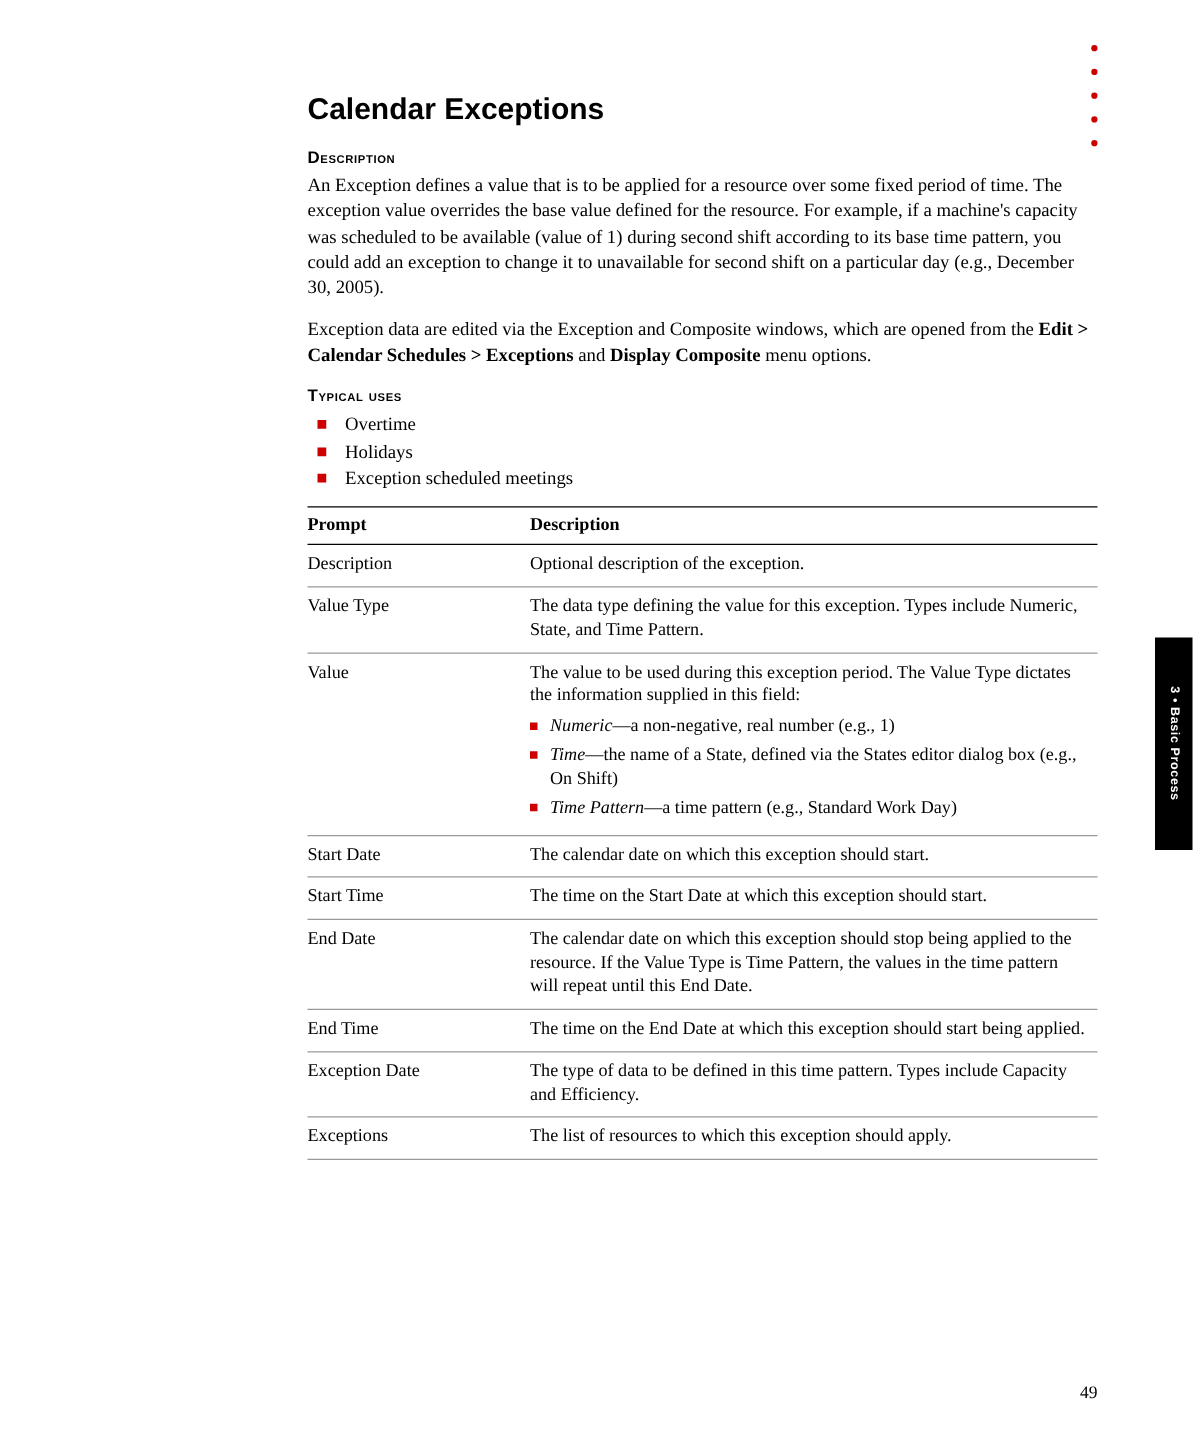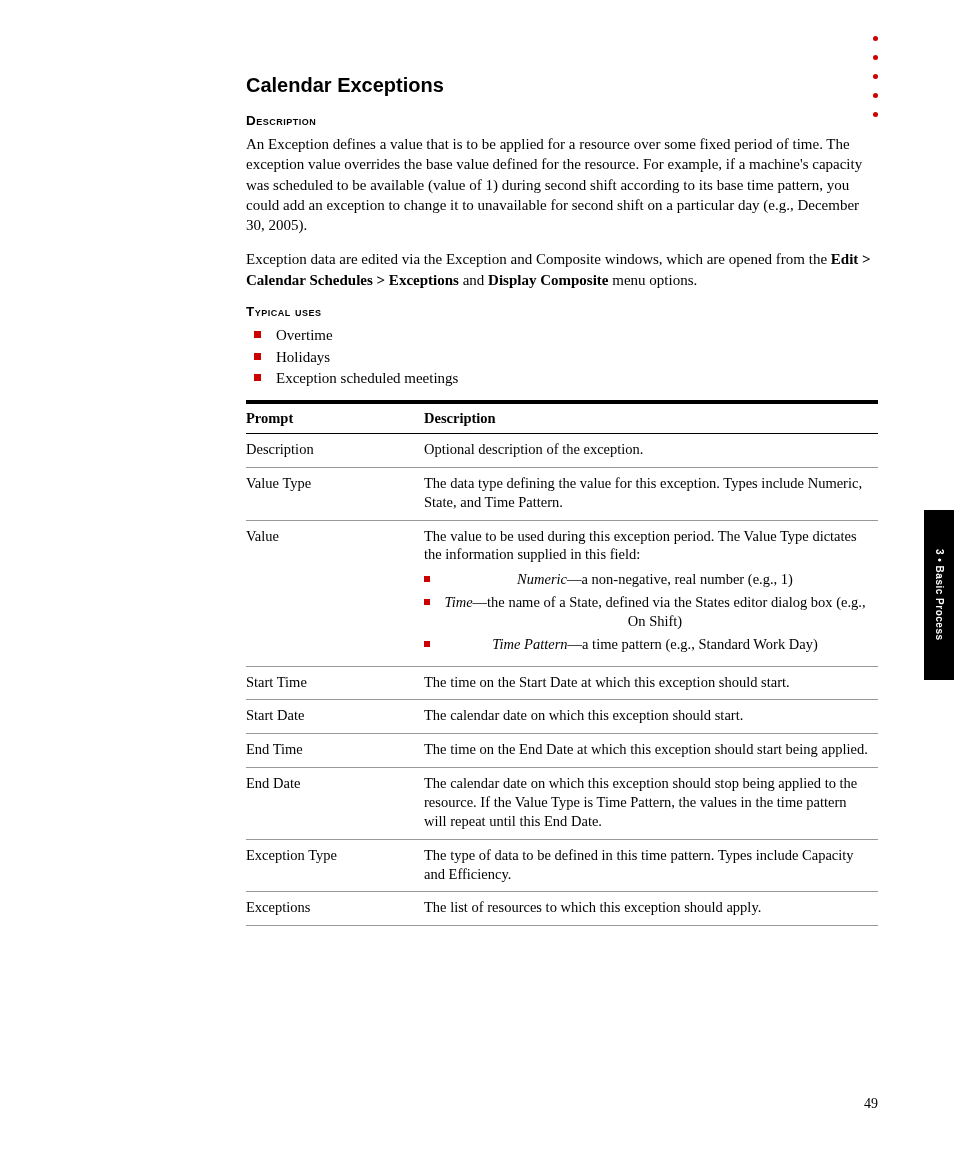--- a/index.html
+++ b/index.html
@@ -40,21 +40,21 @@
   }
   .dots-decor span {
     width: 5px;
     height: 5px;
     background: #cc0000;
     border-radius: 50%;
   }
   h1.section-title {
     font-family: Helvetica, Arial, sans-serif;
     font-weight: bold;
-    font-size: 20px;
+    font-size: 24px;
     margin: 0 0 16px 0;
   }
   .subhead {
     font-family: Helvetica, Arial, sans-serif;
     font-weight: bold;
     font-size: 13.5px;
     font-variant: small-caps;
     letter-spacing: 0.5px;
     margin: 14px 0 6px 0;
   }
@@ -100,27 +100,26 @@
   table.prompts td {
     vertical-align: top;
     padding: 6px 8px 8px 0;
     border-bottom: 1px solid #999;
     line-height: 1.3;
   }
   table.prompts td:first-child {
     width: 170px;
   }
   table.prompts tr:first-child th {
-    border-top: 4px solid #000000;
+    border-top: 1px solid #000000;
   }
   ul.cell-list {
     list-style: none;
     padding: 0;
     margin: 6px 0 0 0;
-    text-align: center;
   }
   ul.cell-list li {
     position: relative;
     padding-left: 16px;
     margin: 4px 0;
     line-height: 1.3;
   }
   ul.cell-list li::before {
     content: "";
     position: absolute;
@@ -143,21 +142,21 @@
     font-weight: bold;
     writing-mode: vertical-rl;
     text-orientation: mixed;
     display: flex;
     align-items: center;
     justify-content: center;
     letter-spacing: 0.5px;
   }
   .page-number {
     position: absolute;
-    bottom: 51px;
+    bottom: 40px;
     right: 76px;
     font-size: 14px;
     margin-top: 27px;
   }
   em { font-style: italic; }
 </style>
 </head>
 <body>
 
 <div class="dots-decor">
@@ -211,37 +210,37 @@
       <td>
         <span>The value to be used during this exception period. The Value Type dictates the information supplied in this field:</span>
         <ul class="cell-list">
           <li><em>Numeric</em><span>—a non-negative, real number (e.g., 1)</span></li>
           <li><em>Time</em><span>—the name of a State, defined via the States editor dialog box (e.g., On Shift)</span></li>
           <li><em>Time Pattern</em><span>—a time pattern (e.g., Standard Work Day)</span></li>
         </ul>
       </td>
     </tr>
     <tr>
+      <td>Start Date</td>
+      <td>The calendar date on which this exception should start.</td>
+    </tr>
+    <tr>
       <td>Start Time</td>
       <td>The time on the Start Date at which this exception should start.</td>
     </tr>
     <tr>
-      <td>Start Date</td>
-      <td>The calendar date on which this exception should start.</td>
+      <td>End Date</td>
+      <td>The calendar date on which this exception should stop being applied to the resource. If the Value Type is Time Pattern, the values in the time pattern will repeat until this End Date.</td>
     </tr>
     <tr>
       <td>End Time</td>
       <td>The time on the End Date at which this exception should start being applied.</td>
     </tr>
     <tr>
-      <td>End Date</td>
-      <td>The calendar date on which this exception should stop being applied to the resource. If the Value Type is Time Pattern, the values in the time pattern will repeat until this End Date.</td>
-    </tr>
-    <tr>
-      <td>Exception Type</td>
+      <td>Exception Date</td>
       <td>The type of data to be defined in this time pattern. Types include Capacity and Efficiency.</td>
     </tr>
     <tr>
       <td>Exceptions</td>
       <td>The list of resources to which this exception should apply.</td>
     </tr>
   </tbody>
     </table>
 
 </div>

